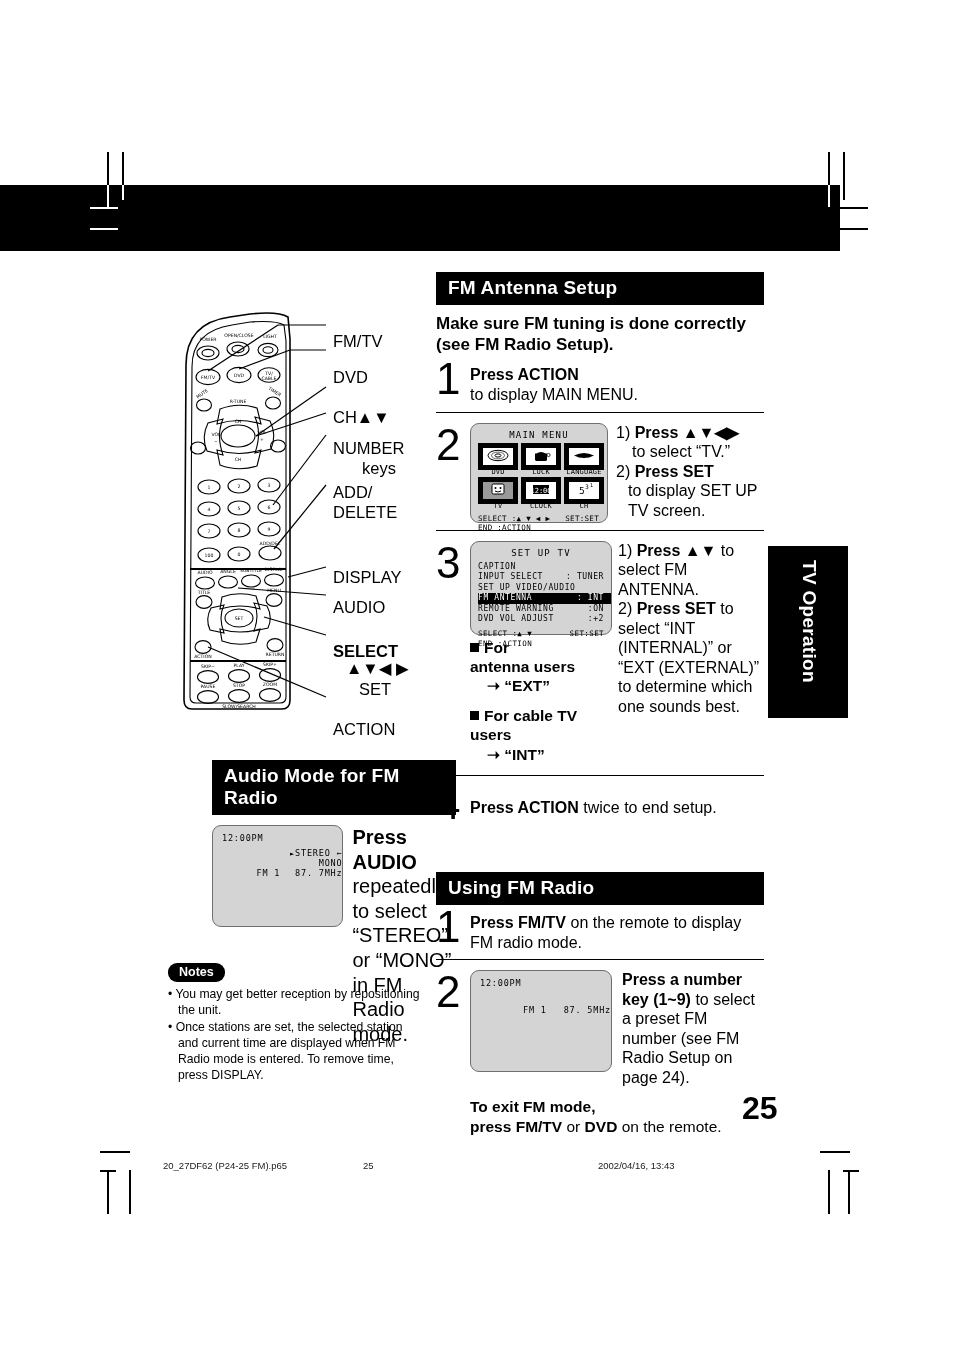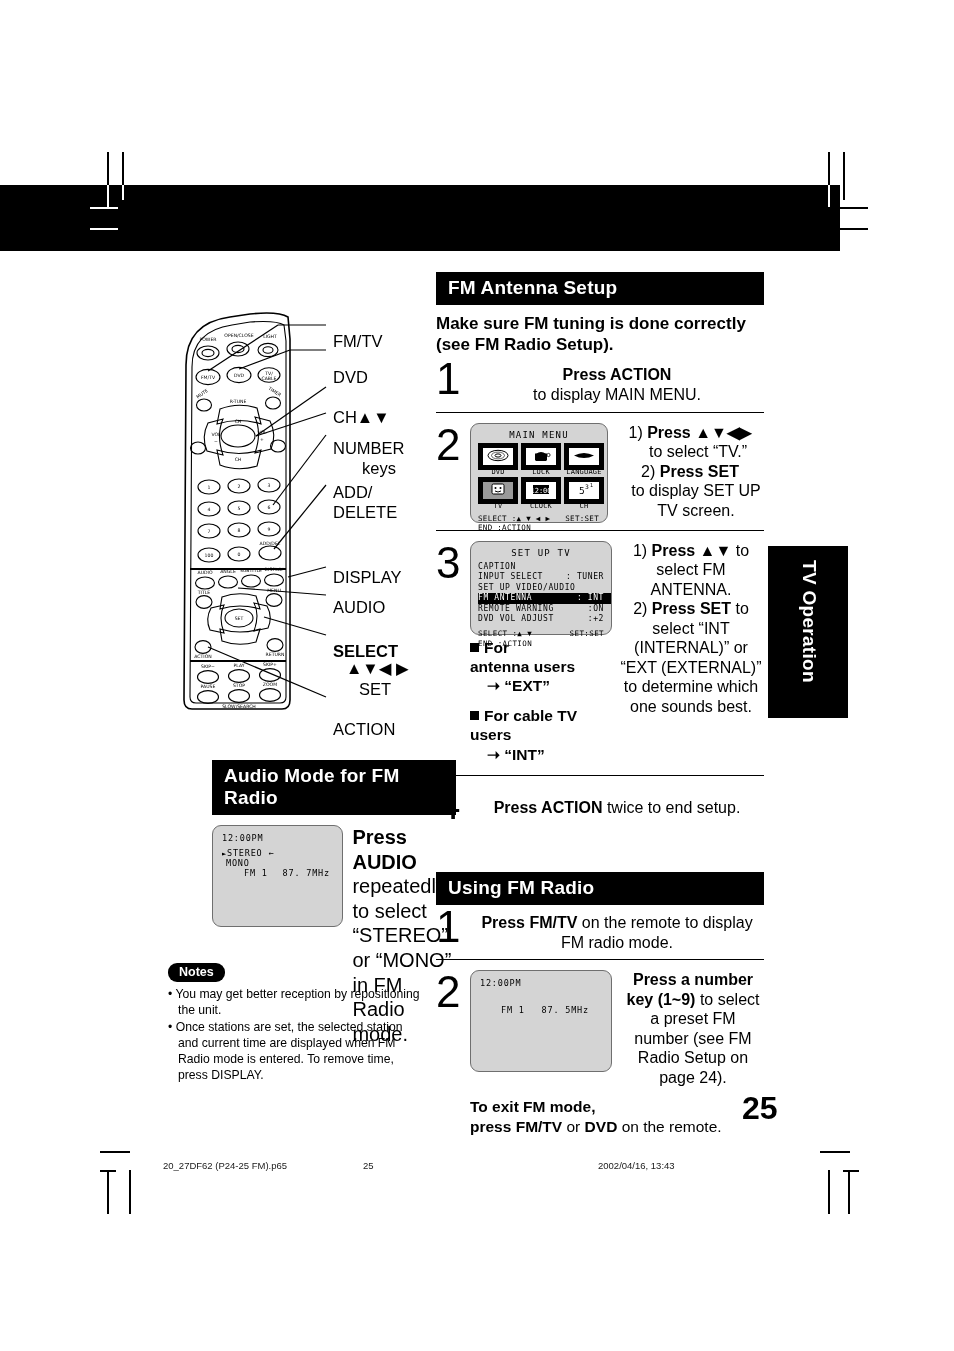--- a/index.html
+++ b/index.html
@@ -40,21 +40,21 @@
   .rightcol{position:absolute;left:436px;top:272px;width:328px;}
   .lead{
     font-weight:bold;font-size:17px;line-height:1.22;margin:9px 0 4px 0;
   }
   .step{display:flex;align-items:flex-start;}
   .stepnum{
     font-size:44px;line-height:.92;font-weight:normal;
     width:34px;flex:0 0 34px;
     font-family:"Liberation Sans", sans-serif;
   }
-  .stepbody{flex:1 1 auto;padding-top:6px;text-align:center;}
+  .stepbody{flex:1 1 auto;padding-top:6px;}
   .t16{font-size:16px;line-height:1.22;}
   .rule{border-top:1.4px solid #000;margin:7px 0 8px 0;}
 
   
   .osd{
     background:#d4d4d4;border:1.4px solid #6f6f6f;border-radius:9px;
     font-family:"DejaVu Sans Mono", monospace;color:#000;
     position:relative;
   }
   .osd-title{text-align:center;font-size:9px;letter-spacing:1.2px;padding-top:6px;}
@@ -76,21 +76,21 @@
   .stv{width:140px;height:92px;}
   .stv-list{font-size:8px;line-height:1.32;padding:4px 0 0 7px;letter-spacing:.6px;}
   .stv-row{display:flex;justify-content:space-between;padding-right:7px;}
   .stv-row.hl{background:#000;color:#fff;}
   .stv-foot{font-size:7.5px;padding:4px 0 0 7px;letter-spacing:.4px;line-height:1.3;}
   .stv-foot .r{float:right;margin-right:7px;}
 
   
   .fmscr{width:140px;height:100px;}
   .fm-time{font-size:8.5px;padding:7px 0 0 9px;letter-spacing:.8px;}
-  .fm-line{font-size:8.5px;letter-spacing:.8px;padding-left:9px;}
+  .fm-line{font-size:8.5px;letter-spacing:.8px;padding-left:9px;text-align:right;}
 
   
   .sqbul{font-weight:bold;font-size:15.5px;line-height:1.24;margin-top:2px;}
   .sqbul .sq{display:inline-block;width:9px;height:9px;background:#000;margin-right:5px;vertical-align:1px;}
   .sqbul .arrowline{padding-left:17px;}
 
   .audiosec{position:absolute;left:172px;top:760px;width:244px;margin-left:40px;}
   .audio-row{display:flex;margin-top:10px;}
   .audio-text{font-size:20px;line-height:1.23;margin-left:9px;width:112px;}
 

